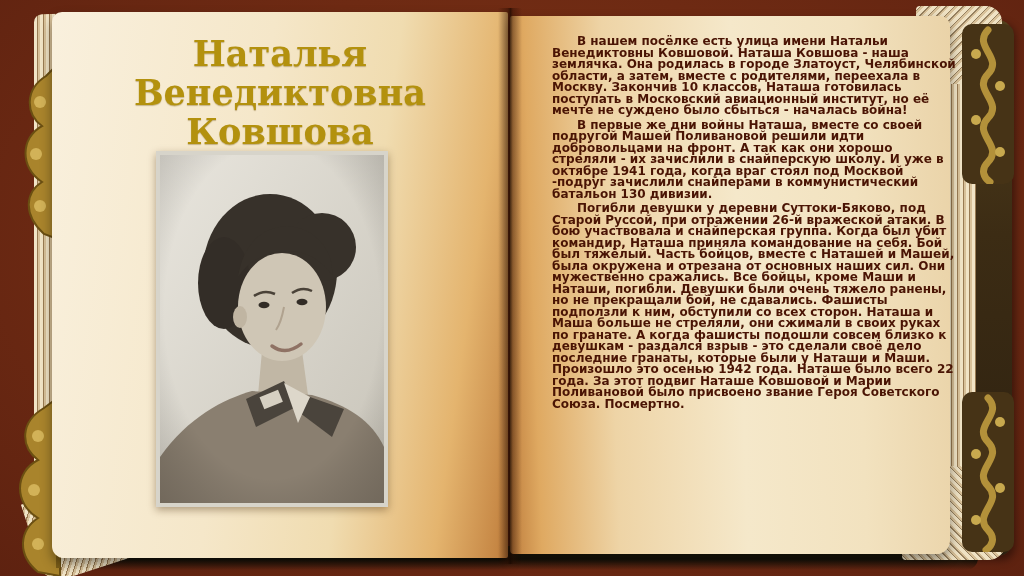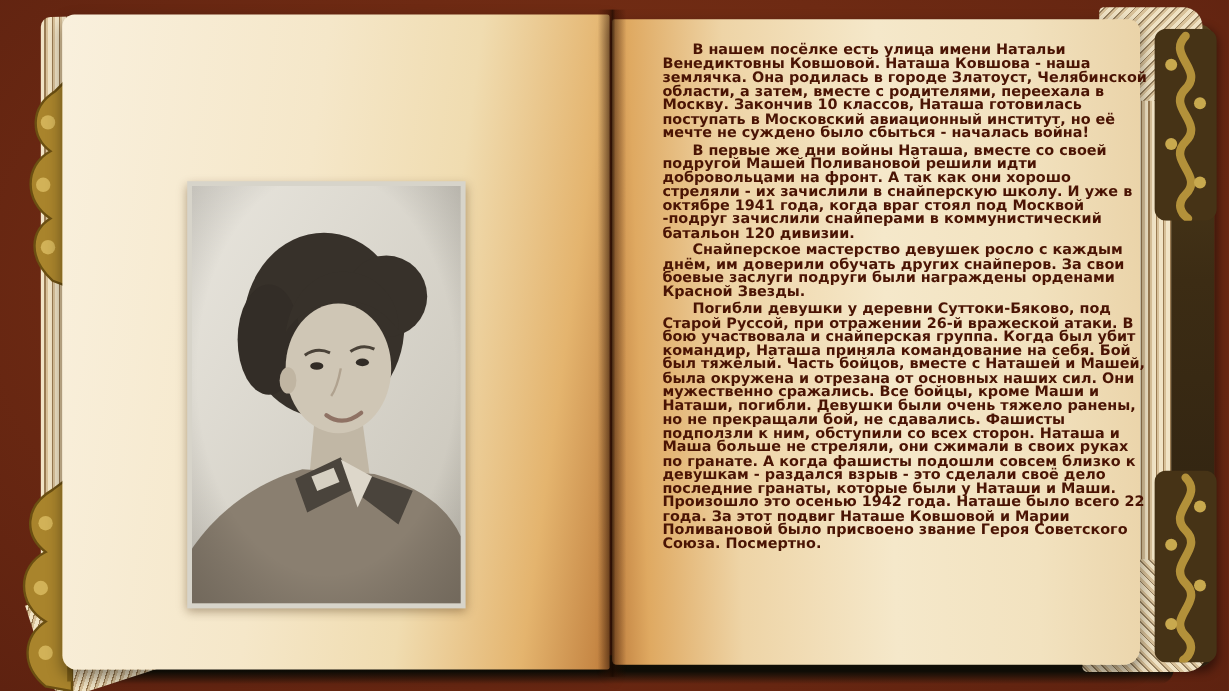--- a/index.html
+++ b/index.html
@@ -109,20 +109,25 @@
     <circle cx="38" cy="30" r="5" fill="#c8a94e"></circle>
       <circle cx="14" cy="62" r="5" fill="#c8a94e"></circle>
     <circle cx="38" cy="96" r="5" fill="#c8a94e"></circle>
       <circle cx="14" cy="128" r="5" fill="#c8a94e"></circle>
   </svg>
 
   <div class="page-left"></div>
   <div class="page-right"></div>
   <div class="spine-shadow"></div>
 
+  <div class="title">
+    <span>Наталья</span>
+    <span>Венедиктовна</span>
+    <span>Ковшова</span>
+  </div>
 
   <div class="photo-frame" role="img" aria-label="Чёрно-белый портрет Натальи Ковшовой — молодая женщина с короткими тёмными волосами в военной гимнастёрке с петлицами">
     <svg viewBox="0 0 224 348" preserveAspectRatio="none">
       <defs>
         <linearGradient id="pbg" x1="0" y1="0" x2="1" y2="1">
           <stop offset="0" stop-color="#e8e5dd"></stop>
             <stop offset="1" stop-color="#c8c4b9"></stop>
         </linearGradient>
         <radialGradient id="pvig" cx="0.5" cy="0.45" r="0.8">
           <stop offset="0.6" stop-color="rgba(0,0,0,0)"></stop>
@@ -151,18 +156,17 @@
       <ellipse cx="104" cy="150" rx="5.5" ry="3.2" fill="#322c26"></ellipse>
       <ellipse cx="142" cy="147" rx="5.5" ry="3.2" fill="#322c26"></ellipse>
       <path d="M124,152 Q121,168 116,175" stroke="#b0a28f" stroke-width="2" fill="none"></path>
       <path d="M112,191 Q126,201 141,189" stroke="#8f7264" stroke-width="3.5" fill="none" stroke-linecap="round"></path>
       <rect width="224" height="348" fill="url(#pvig)"></rect>
     </svg>
   </div>
 
   <div class="article">
     <p>В нашем посёлке есть улица имени Натальи Венедиктовны Ковшовой. Наташа Ковшова - наша землячка. Она родилась в городе Златоуст, Челябинской области, а затем, вместе с родителями, переехала в Москву. Закончив 10 классов, Наташа готовилась поступать в Московский авиационный институт, но её мечте не суждено было сбыться - началась война!</p>
-    <p>В первые же дни войны Наташа, вместе со своей подругой Машей Поливановой решили идти добровольцами на фронт. А так как они хорошо стреляли - их зачислили в снайперскую школу. И уже в октябре 1941 года, когда враг стоял под Москвой -подруг зачислили снайперами в коммунистический батальон 120 дивизии.</p>
-    <p>Снайперское мастерство девушек росло с каждым днём, им доверили обучать других снайперов. За свои боевые заслуги подруги были награждены орденами Красной Звезды.</p>
+    <p>В первые же дни войны Наташа, вместе со своей подругой Машей Поливановой решили идти добровольцами на фронт. А так как они хорошо стреляли - их зачислили в снайперскую школу. И уже в октябре 1941 года, когда враг стоял под Москвой -подруг зачислили снайперами в коммунистический батальон 130 дивизии.</p>
     <p>Погибли девушки у деревни Суттоки-Бяково, под Старой Руссой, при отражении 26-й вражеской атаки. В бою участвовала и снайперская группа. Когда был убит командир, Наташа приняла командование на себя. Бой был тяжёлый. Часть бойцов, вместе с Наташей и Машей, была окружена и отрезана от основных наших сил. Они мужественно сражались. Все бойцы, кроме Маши и Наташи, погибли. Девушки были очень тяжело ранены, но не прекращали бой, не сдавались. Фашисты подползли к ним, обступили со всех сторон. Наташа и Маша больше не стреляли, они сжимали в своих руках по гранате. А когда фашисты подошли совсем близко к девушкам - раздался взрыв - это сделали своё дело последние гранаты, которые были у Наташи и Маши. Произошло это осенью 1942 года. Наташе было всего 22 года. За этот подвиг Наташе Ковшовой и Марии Поливановой было присвоено звание Героя Советского Союза. Посмертно.</p>
   </div>
 
 </div>
 
 </body></html>

